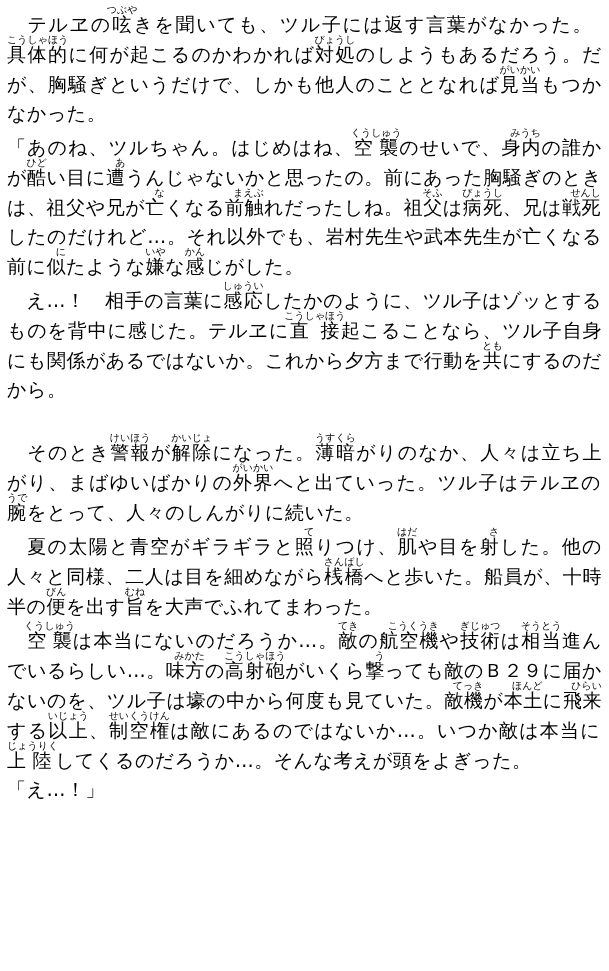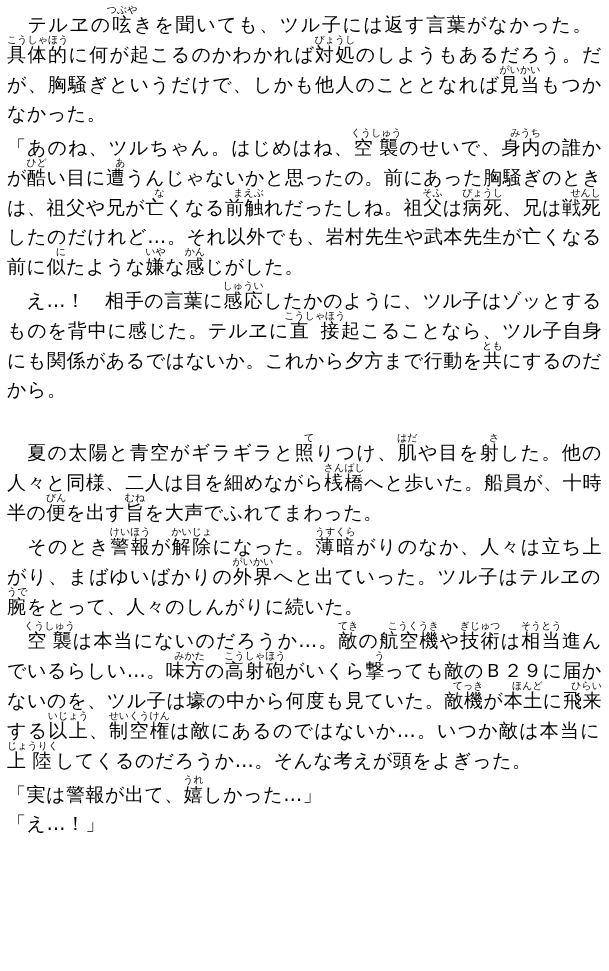--- a/index.html
+++ b/index.html
@@ -38,19 +38,18 @@
 </style>
 </head>
 <body>
 
 <main class="page">
   <div id="text-content">
       <p class="line">　テルヱの<ruby>呟<rt>つぶや</rt></ruby>きを聞いても、ツル子には返す言葉がなかった。<ruby>具体的<rt>こうしゃほう</rt></ruby>に何が起こるのかわかれば<ruby>対処<rt>びょうし</rt></ruby>のしようもあるだろう。だが、胸騒ぎというだけで、しかも他人のこととなれば<ruby>見当<rt>がいかい</rt></ruby>もつかなかった。</p>
       <p class="line">「あのね、ツルちゃん。はじめはね、<ruby>空襲<rt>くうしゅう</rt></ruby>のせいで、<ruby>身内<rt>みうち</rt></ruby>の誰かが<ruby>酷<rt>ひど</rt></ruby>い目に<ruby>遭<rt>あ</rt></ruby>うんじゃないかと思ったの。前にあった胸騒ぎのときは、祖父や兄が<ruby>亡<rt>な</rt></ruby>くなる<ruby>前触<rt>まえぶ</rt></ruby>れだったしね。<ruby>祖父<rt>そふ</rt></ruby>は<ruby>病死<rt>びょうし</rt></ruby>、兄は<ruby>戦死<rt>せんし</rt></ruby>したのだけれど…。それ以外でも、岩村先生や武本先生が亡くなる前に<ruby>似<rt>に</rt></ruby>たような<ruby>嫌<rt>いや</rt></ruby>な<ruby>感<rt>かん</rt></ruby>じがした。</p>
       <p class="line">　え…！　相手の言葉に<ruby>感応<rt>しゅうい</rt></ruby>したかのように、ツル子はゾッとするものを背中に感じた。テルヱに<ruby>直接<rt>こうしゃほう</rt></ruby>起こることなら、ツル子自身にも関係があるではないか。これから夕方まで行動を<ruby>共<rt>とも</rt></ruby>にするのだから。</p>
       <p class="line blank"></p>
+      <p class="line">　そのとき<ruby>警報<rt>けいほう</rt></ruby>が<ruby>解除<rt>かいじょ</rt></ruby>になった。<ruby>薄暗<rt>うすくら</rt></ruby>がりのなか、人々は立ち上がり、まばゆいばかりの<ruby>外界<rt>がいかい</rt></ruby>へと出ていった。ツル子はテルヱの<ruby>腕<rt>うで</rt></ruby>をとって、人々のしんがりに続いた。</p>
       <p class="line">　夏の太陽と青空がギラギラと<ruby>照<rt>て</rt></ruby>りつけ、<ruby>肌<rt>はだ</rt></ruby>や目を<ruby>射<rt>さ</rt></ruby>した。他の人々と同様、二人は目を細めながら<ruby>桟橋<rt>さんばし</rt></ruby>へと歩いた。船員が、十時半の<ruby>便<rt>びん</rt></ruby>を出す<ruby>旨<rt>むね</rt></ruby>を大声でふれてまわった。</p>
-      <p class="line">　そのとき<ruby>警報<rt>けいほう</rt></ruby>が<ruby>解除<rt>かいじょ</rt></ruby>になった。<ruby>薄暗<rt>うすくら</rt></ruby>がりのなか、人々は立ち上がり、まばゆいばかりの<ruby>外界<rt>がいかい</rt></ruby>へと出ていった。ツル子はテルヱの<ruby>腕<rt>うで</rt></ruby>をとって、人々のしんがりに続いた。</p>
       <p class="line">　<ruby>空襲<rt>くうしゅう</rt></ruby>は本当にないのだろうか…。<ruby>敵<rt>てき</rt></ruby>の<ruby>航空機<rt>こうくうき</rt></ruby>や<ruby>技術<rt>ぎじゅつ</rt></ruby>は<ruby>相当<rt>そうとう</rt></ruby>進んでいるらしい…。<ruby>味方<rt>みかた</rt></ruby>の<ruby>高射砲<rt>こうしゃほう</rt></ruby>がいくら<ruby>撃<rt>う</rt></ruby>っても敵のＢ２９に届かないのを、ツル子は壕の中から何度も見ていた。<ruby>敵機<rt>てっき</rt></ruby>が<ruby>本土<rt>ほんど</rt></ruby>に<ruby>飛来<rt>ひらい</rt></ruby>する<ruby>以上<rt>いじょう</rt></ruby>、<ruby>制空権<rt>せいくうけん</rt></ruby>は敵にあるのではないか…。いつか敵は本当に<ruby>上陸<rt>じょうりく</rt></ruby>してくるのだろうか…。そんな考えが頭をよぎった。</p>
-      <p class="line">「実は警報が出て、<ruby>嬉<rt>うれ</rt></ruby>しかった…」</p>
       <p class="line">「え…！」</p>
     </div>
 </main>
 
 </body></html>

